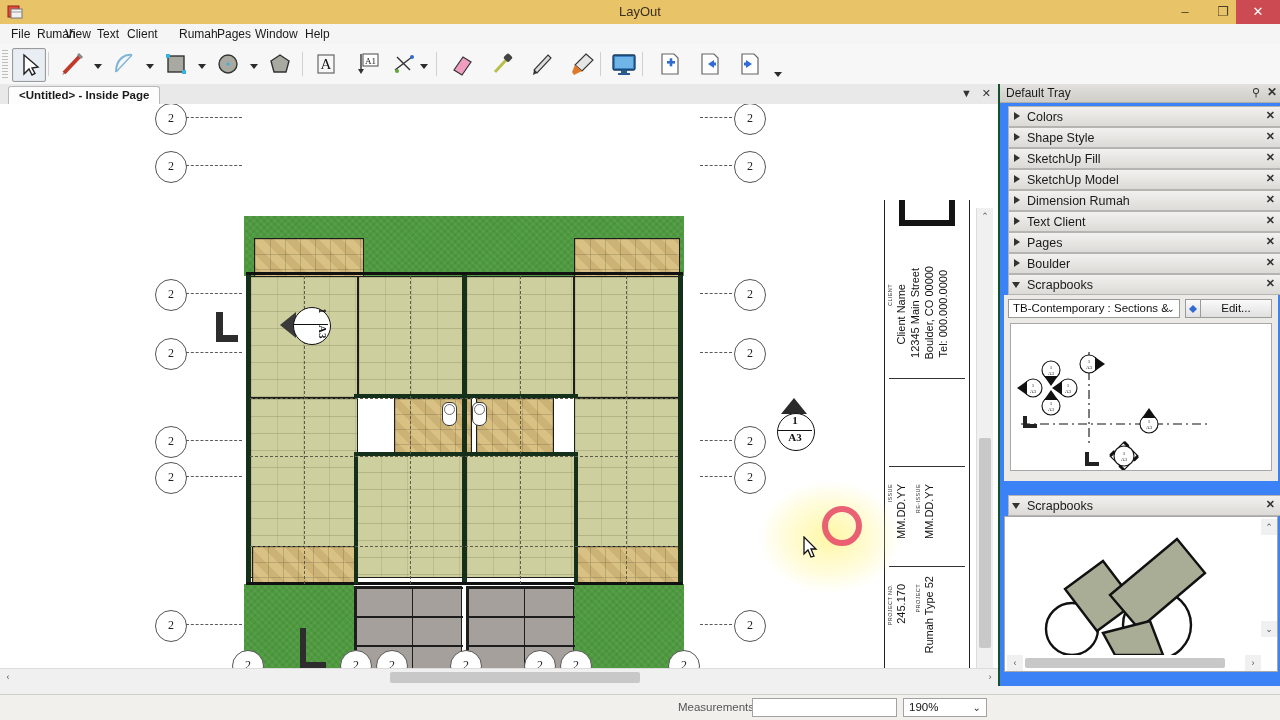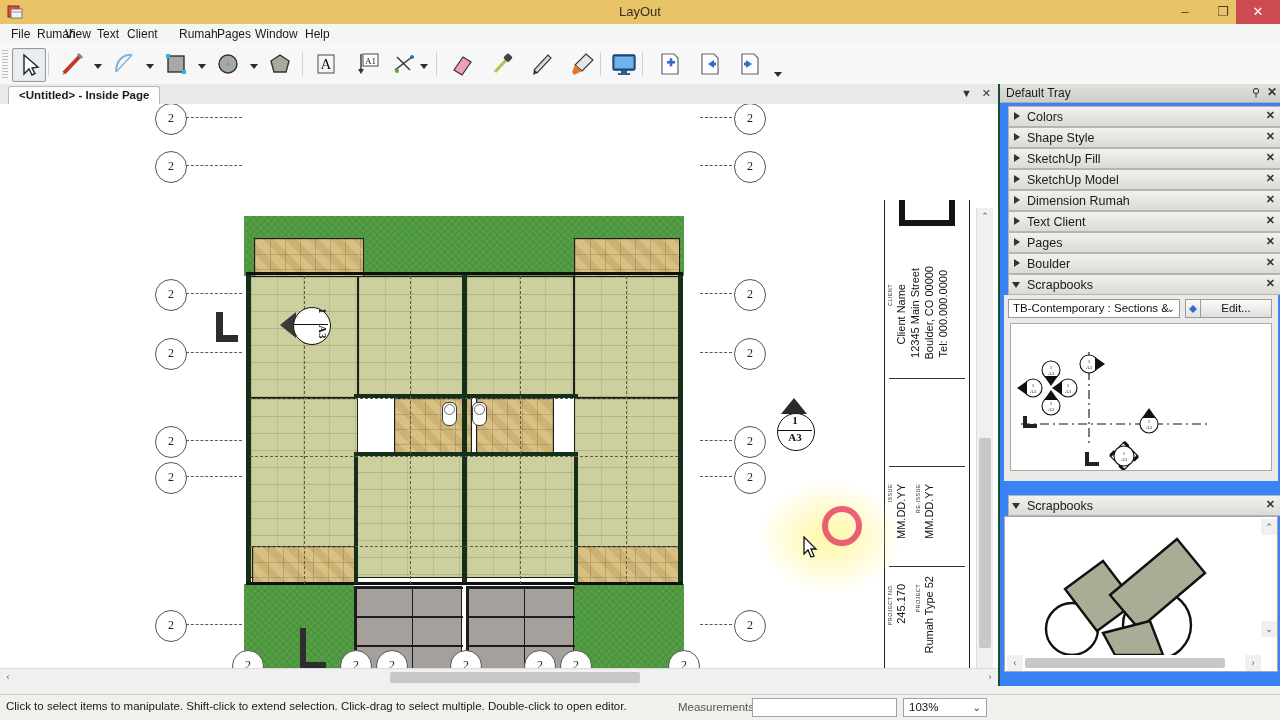--- a/index.html
+++ b/index.html
@@ -764,22 +764,21 @@
       </svg>
       <div class="sarrow" style="right:0;top:2px">⌃</div>
       <div class="sarrow" style="right:0;top:104px">⌄</div>
       <div class="sarrow" style="left:2px;bottom:0">‹</div>
       <div class="sarrow" style="right:16px;bottom:0">›</div>
       <div style="position:absolute;left:20px;bottom:3px;width:200px;height:10px;background:#c8c8c8;border-radius:2px"></div>
     </div>
   </div>
 
   <div class="statusbar">
-    <div class="status-text">Click to select items to manipulate. Shift-click to extend selection. Click-drag to select multiple. Double-click to open editor.</div>
     <div class="meas-lbl">Measurements</div>
     <div class="meas-field"></div>
     <div class="zoom-combo">
-      <span>103%</span>
+      <span>190%</span>
       <span class="cv">⌄</span>
     </div>
   </div>
 
 </div>
 
 </body></html>

